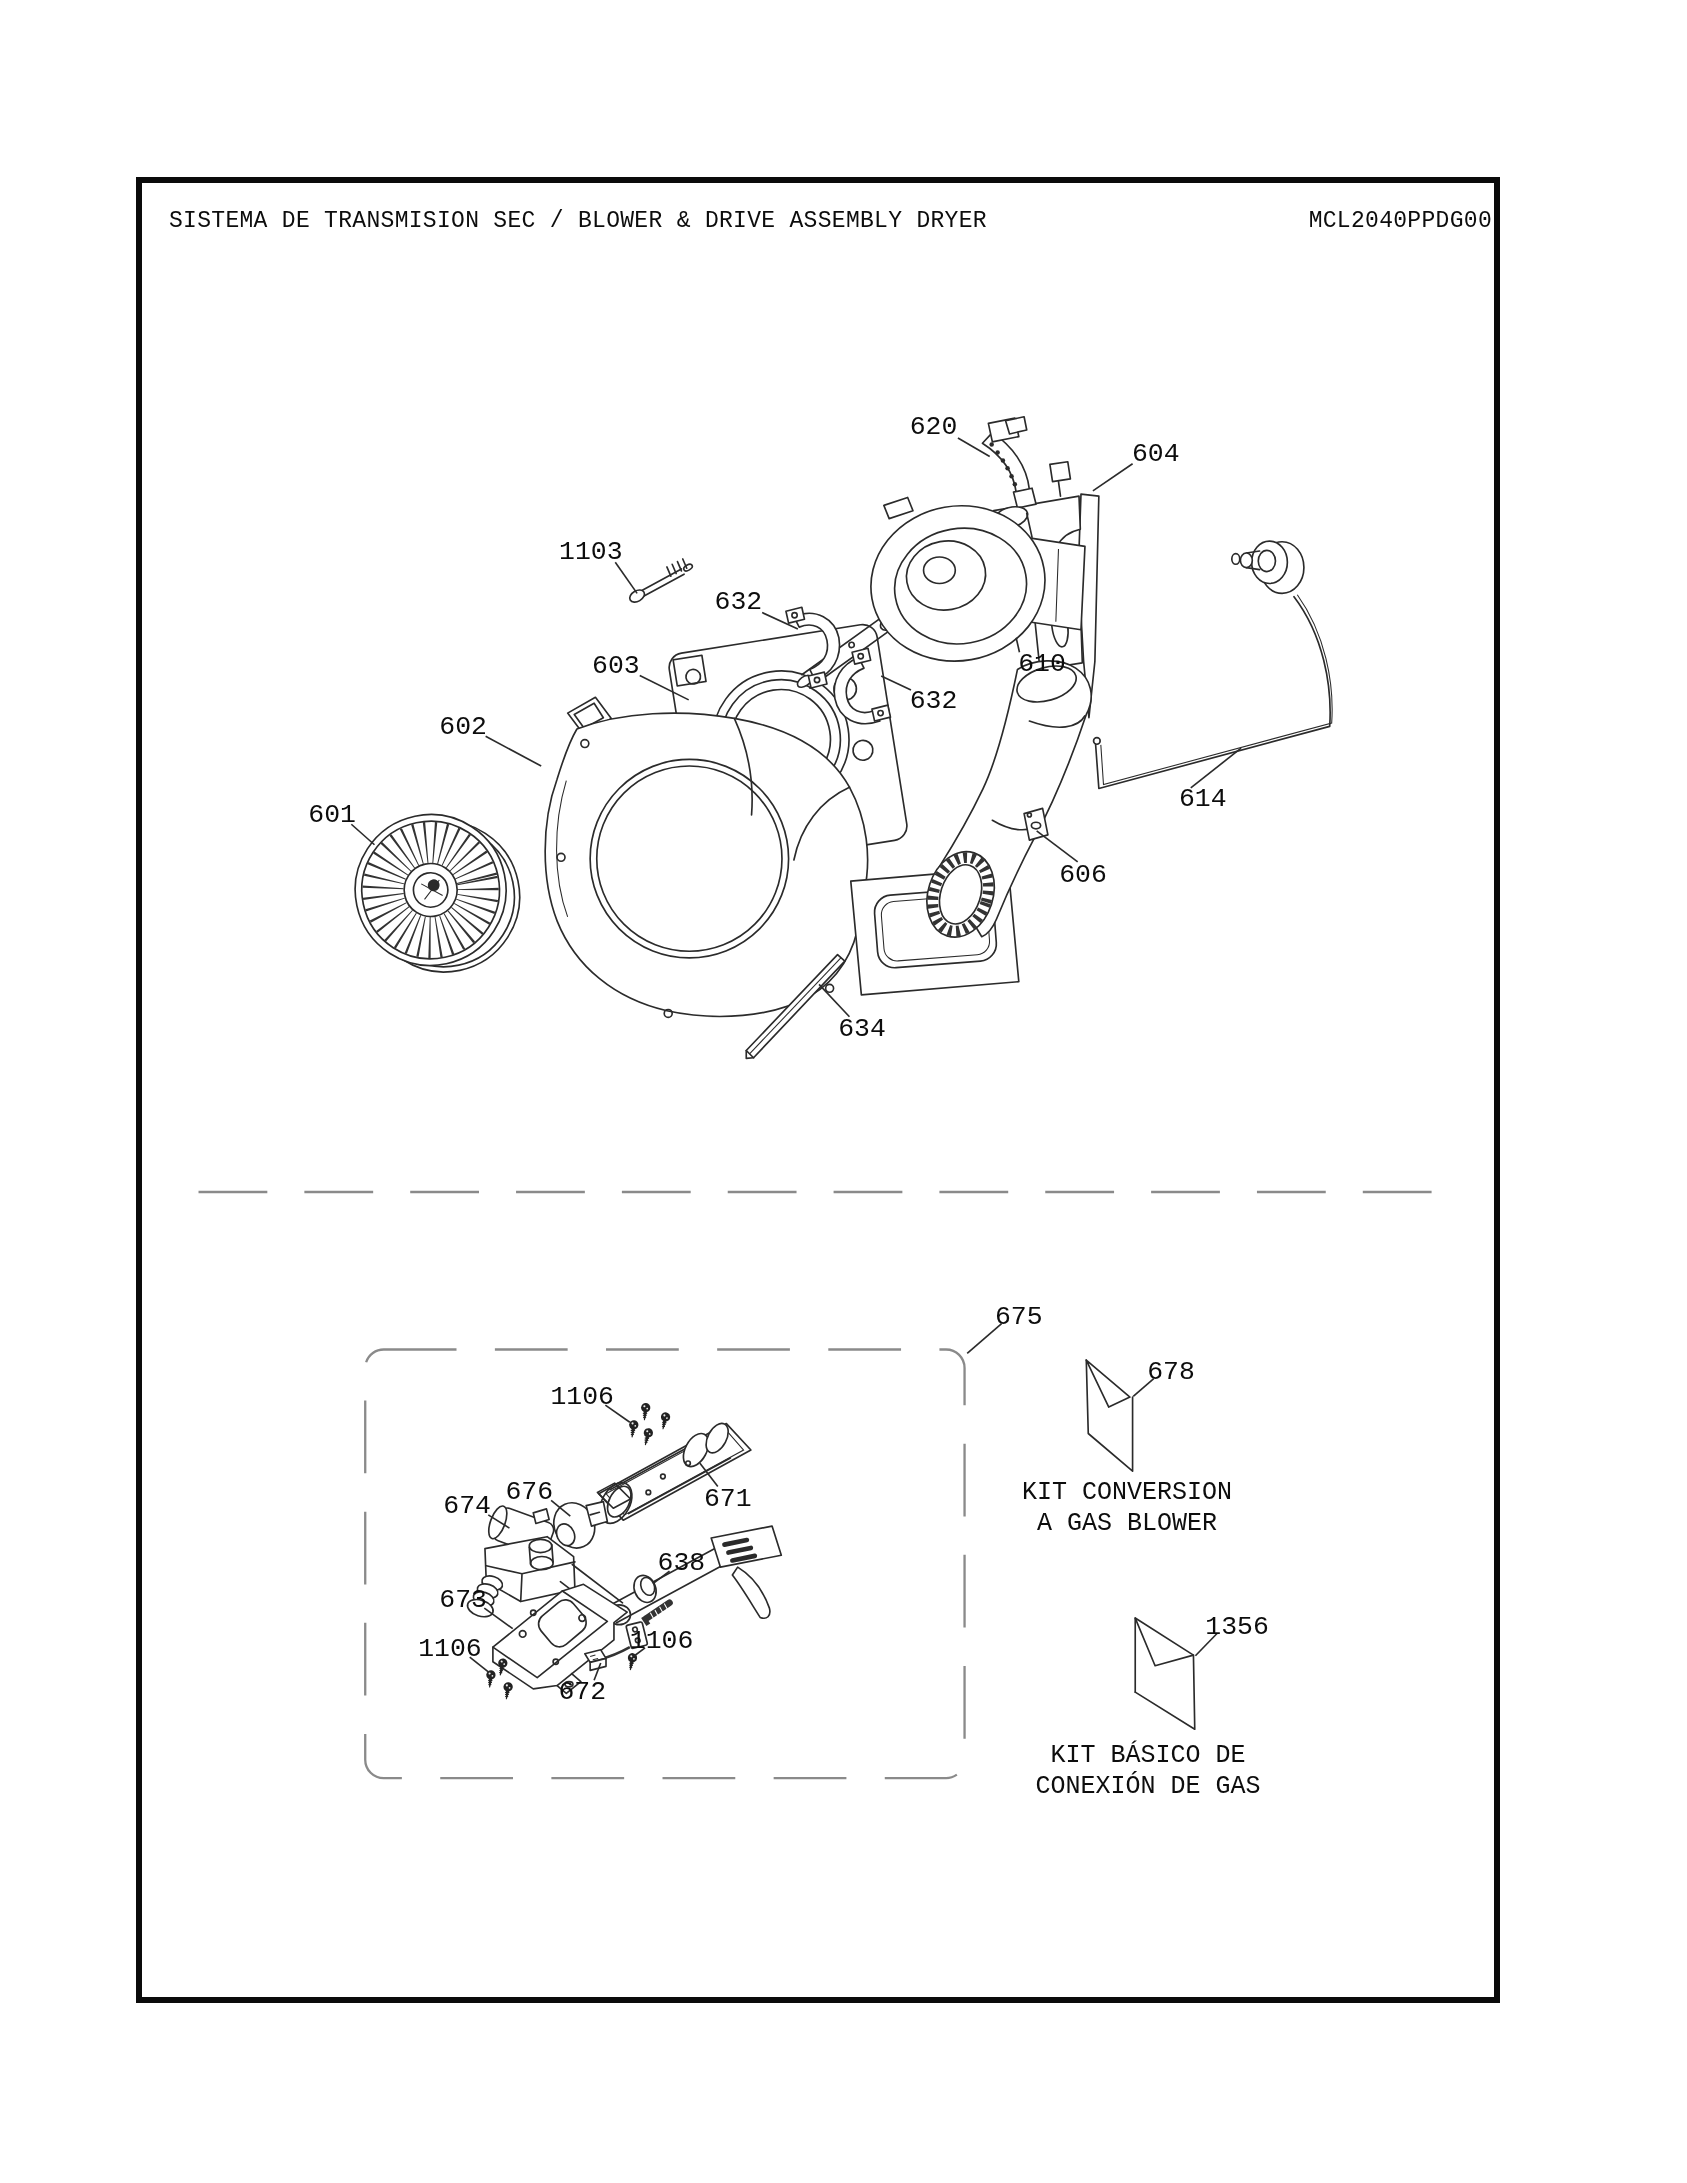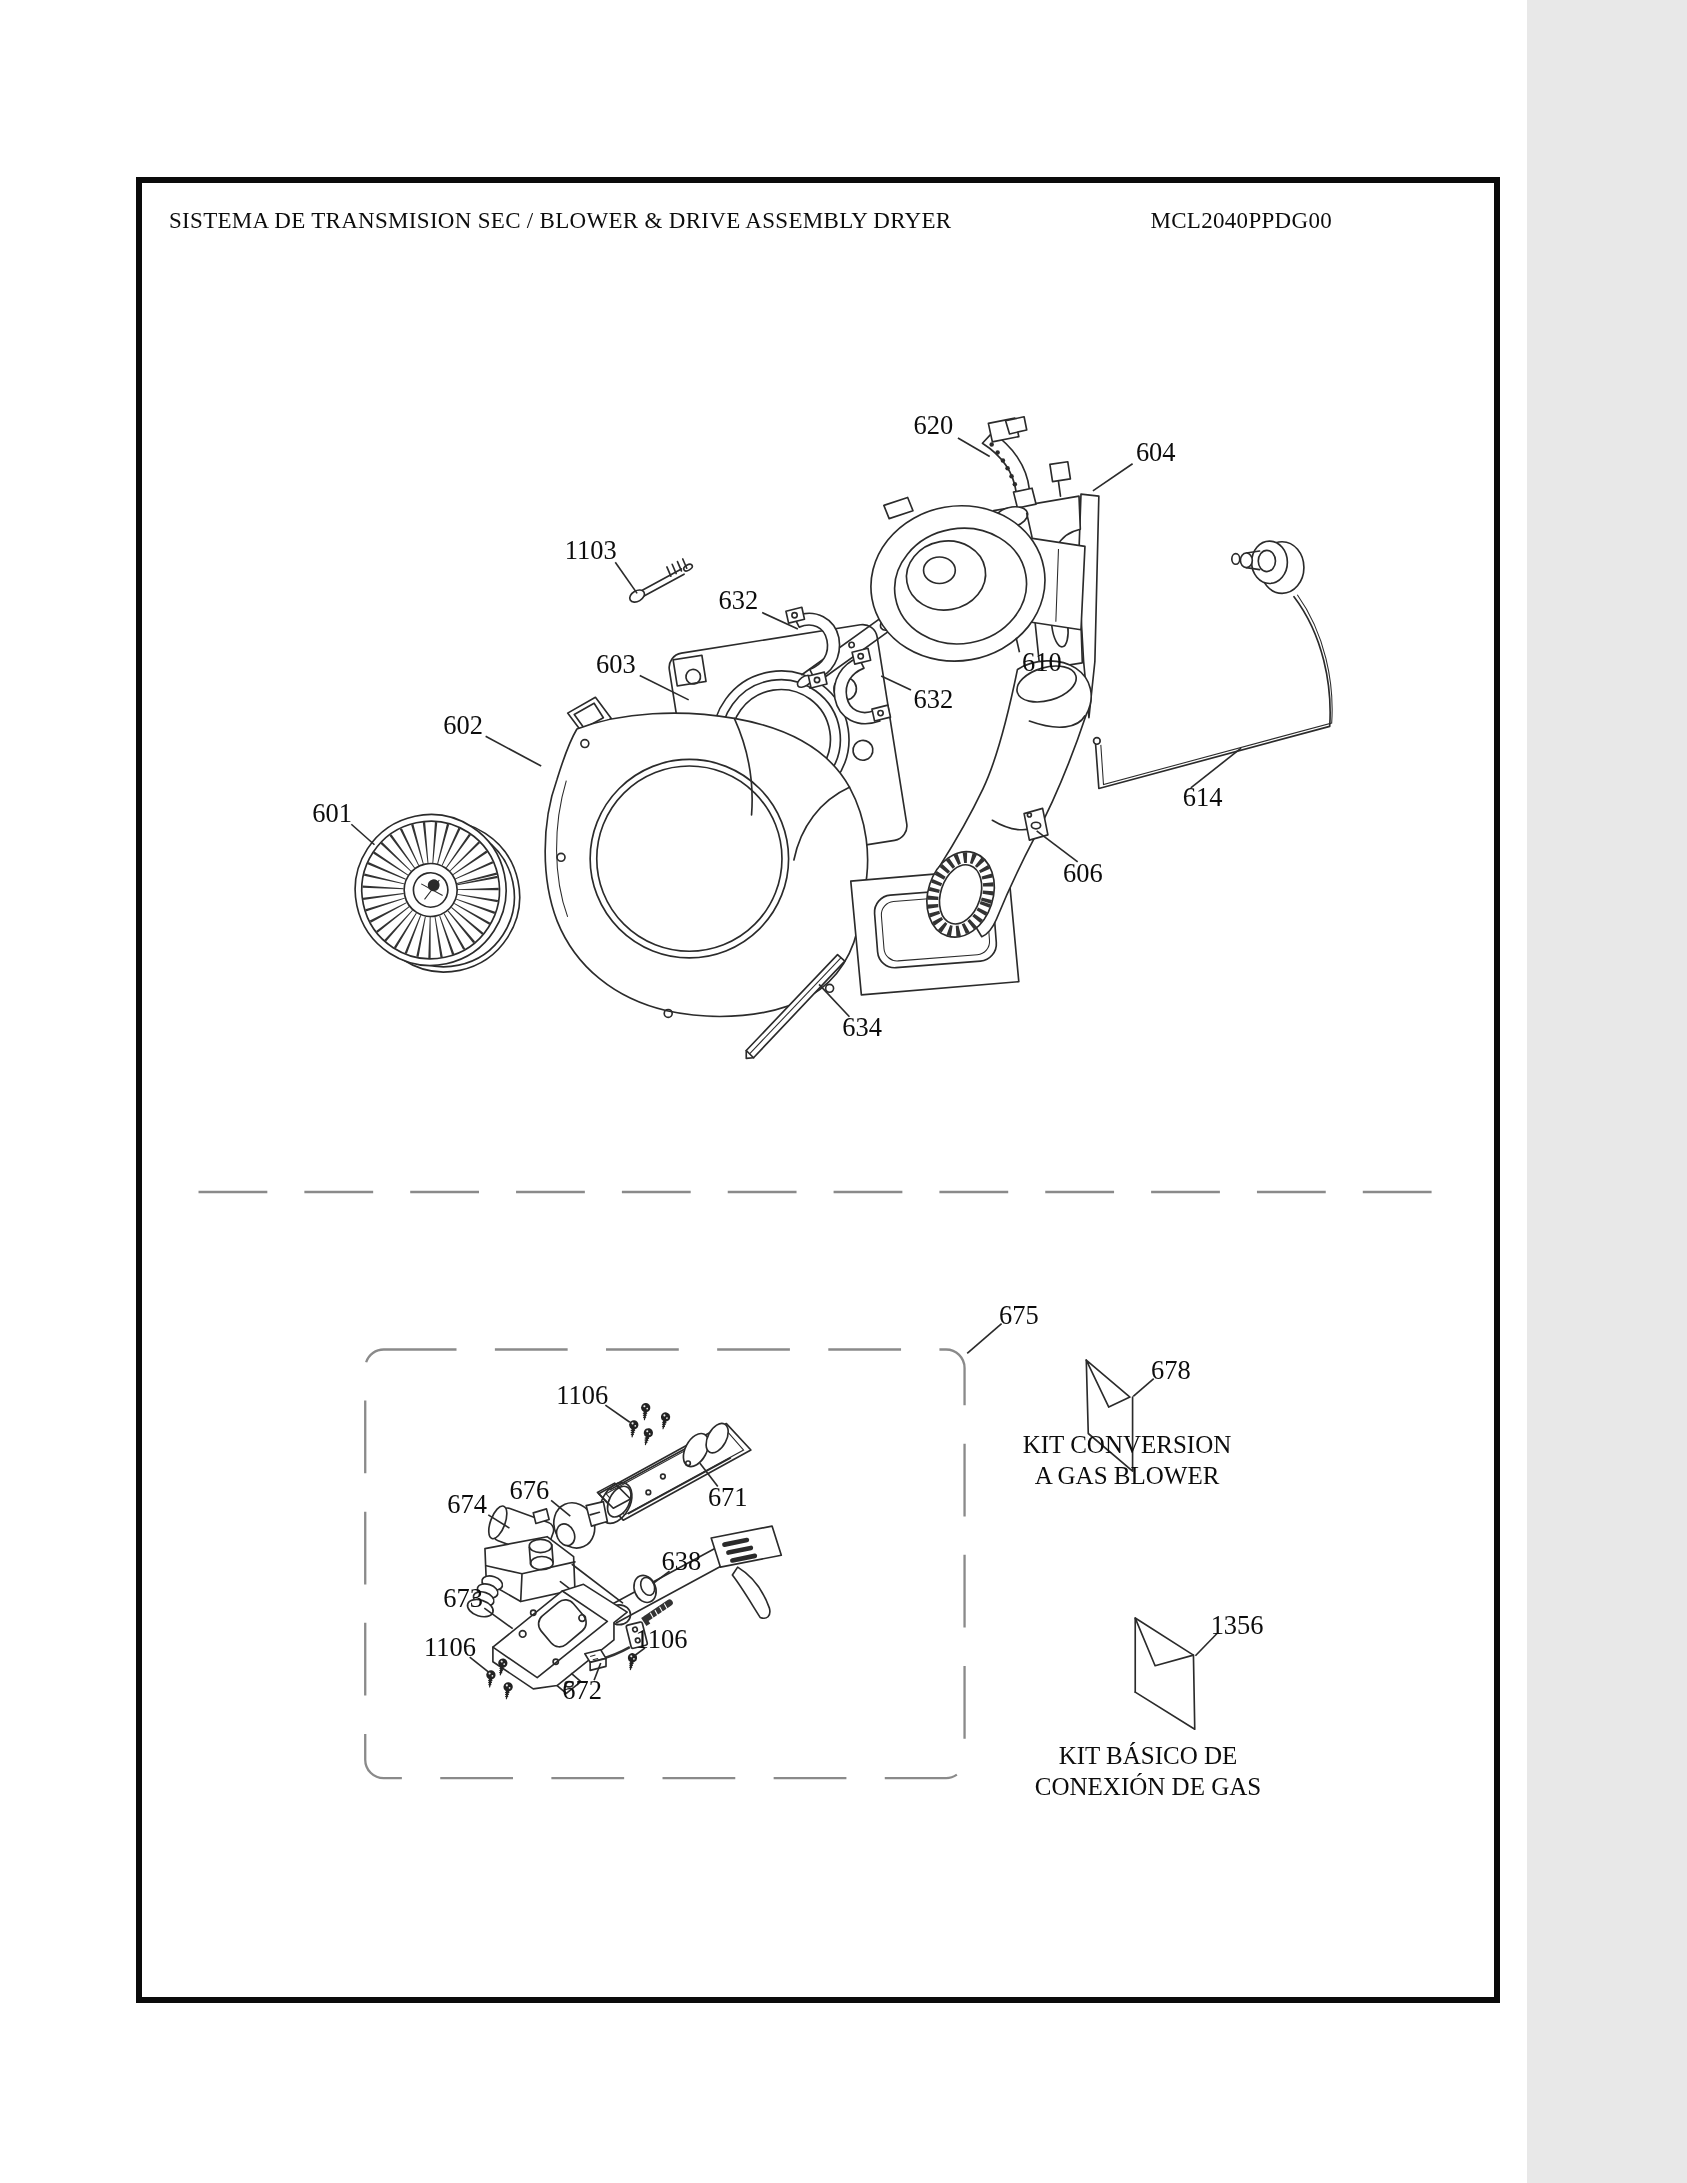--- a/index.html
+++ b/index.html
@@ -1,31 +1,31 @@
 <!DOCTYPE html>
 <html style="font-size:10.6px"><head>
 <meta charset="utf-8">
 <style>
   html,body { margin:0; padding:0; background:#e8e8e8; }
   .page {
-    position:relative; width:1527px; height:2183px; background:#ffffff;
-    font-family:Liberation Serif, serif; color:#111; overflow:hidden;
+    position:relative; width:1687px; height:2183px; background:#ffffff;
+    font-family:Liberation Mono, monospace; color:#111; overflow:hidden;
   }
   .frame {
     position:absolute; left:136px; top:177px; width:1364px; height:1826px;
     border:6.6px solid #0a0a0a; box-sizing:border-box;
   }
   .titlebar-text { position:absolute; top:208px; font-size:23px; letter-spacing:0.3px; color:#0d0d0d; white-space:nowrap; }
   #page-title { left:169px; }
   #model-number { right:195px; }
   .kit-text {
     position:absolute; text-align:center; font-size:25px; line-height:31px;
     color:#0d0d0d; transform:translateX(-50%); white-space:nowrap;
   }
-  #kit-text-conversion { left:1127px; top:1429px; }
+  #kit-text-conversion { left:1127px; top:1477px; }
   #kit-text-basico { left:1148px; top:1740px; }
   svg#diagram { position:absolute; left:0; top:0; }
   .ln  { fill:none; stroke:#2b2b2b; stroke-width:2.5; stroke-linejoin:round; stroke-linecap:round; }
   .fw  { fill:#ffffff; stroke:#2b2b2b; stroke-width:2.5; stroke-linejoin:round; stroke-linecap:round; }
   .thin{ fill:none; stroke:#2b2b2b; stroke-width:1.6; }
   .callout-text { font-size:40px; fill:#0d0d0d; }
 </style>
 </head>
 <body>
 

